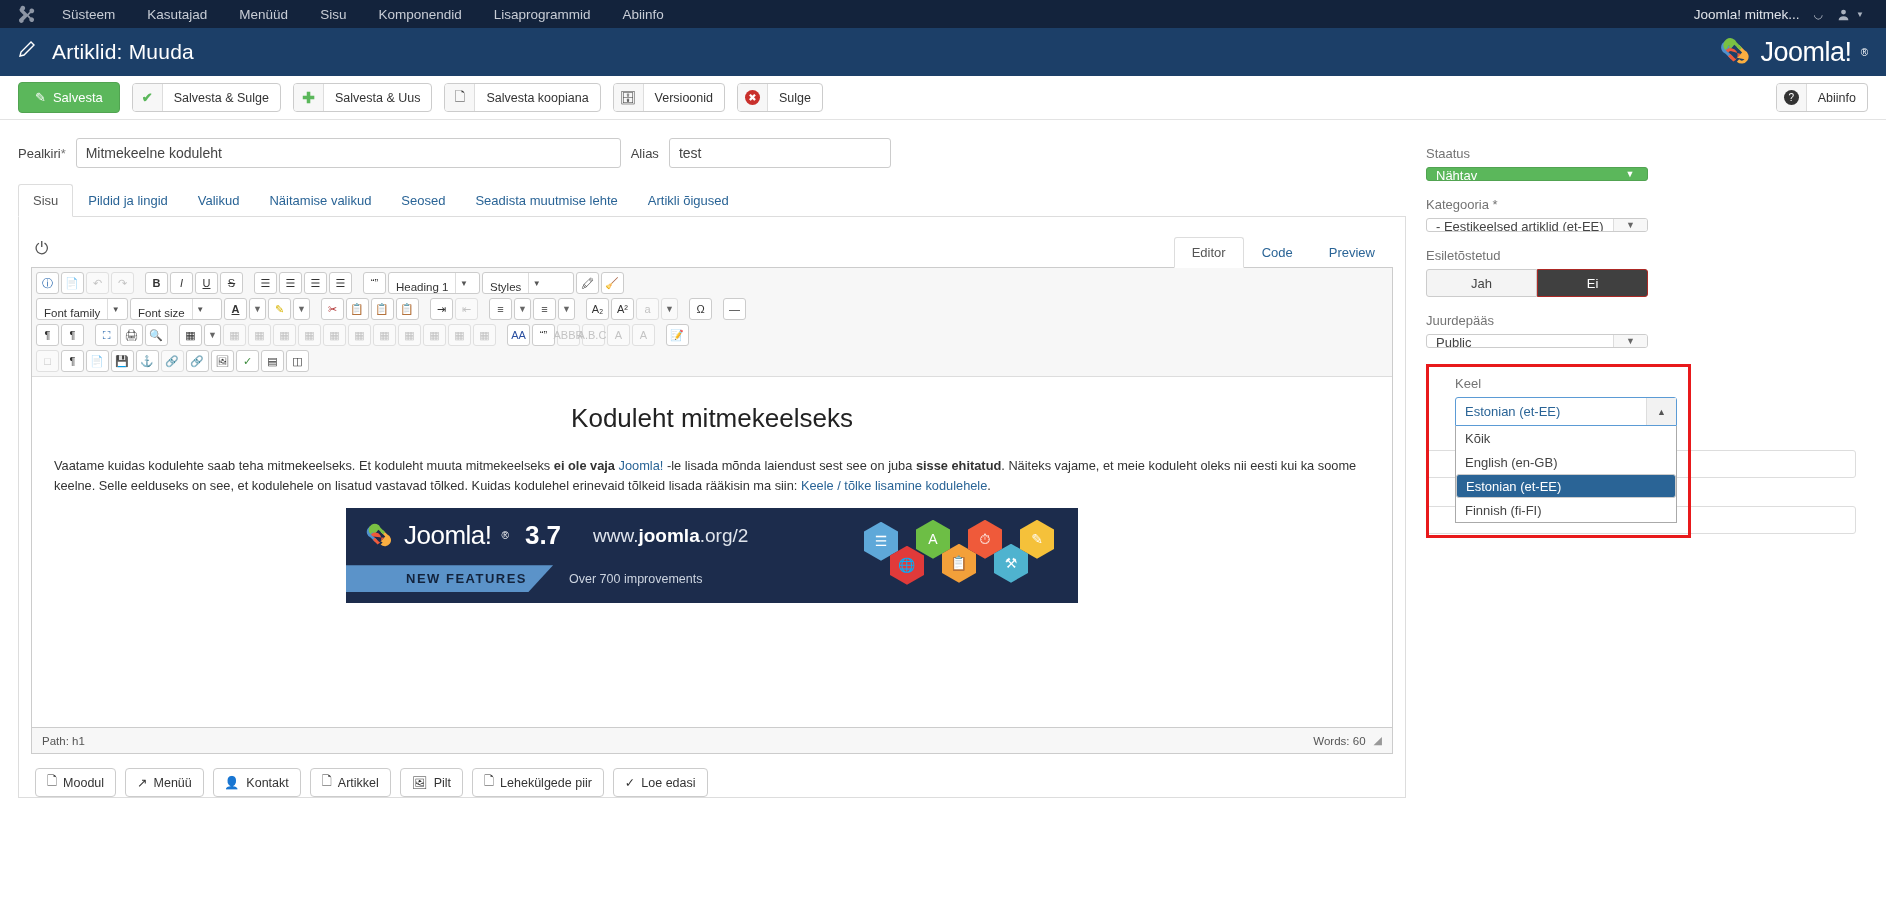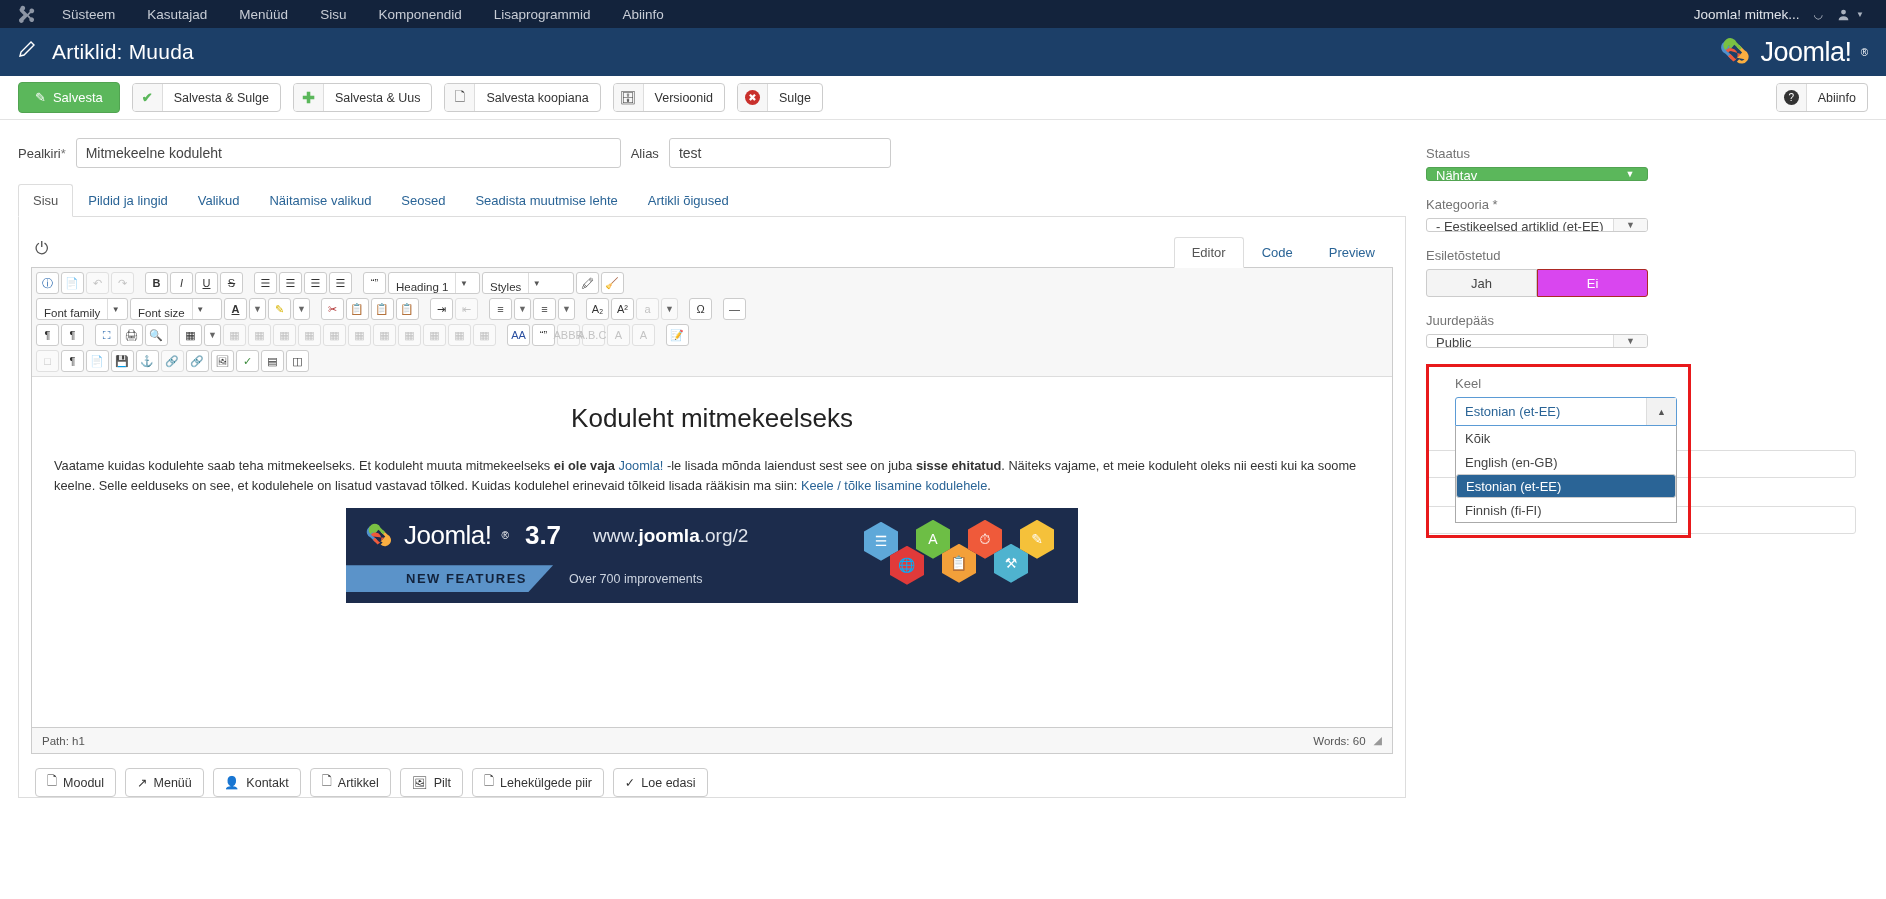--- a/index.html
+++ b/index.html
@@ -175,21 +175,21 @@
     display:flex; align-items:center; justify-content:center; font-size:9px; color:#666;
   }
   .rsel.green { background:#5bb75b; border-color:#51a351; color:#fff; width:222px; }
   .rsel.green .arw { border-left:0; background:transparent; color:#fff; }
   .btngrp { display:flex; width:222px; }
   .btngrp div {
     flex:1; height:28px; border:1px solid #ccc; display:flex; align-items:center;
     justify-content:center; font-size:13px; background:#f4f4f4; color:#444; cursor:pointer;
   }
   .btngrp div:first-child { border-radius:3px 0 0 3px; }
-  .btngrp div.on { background:#d946ef; border-color:#ac2925; color:#fff; border-radius:0 3px 3px 0; }
+  .btngrp div.on { background:#404040; border-color:#ac2925; color:#fff; border-radius:0 3px 3px 0; }
 
   .keel-box {
     border:3px solid #e8191b; padding:9px 26px 12px; width:265px;
     margin-top:2px; position:relative;
   }
   .keel-sel {
     width:222px; height:29px; border:1px solid #5b9bd5; border-radius:3px 3px 0 0;
     background:#fff; display:flex; align-items:center; font-size:13px; color:#2a6496;
   }
   .keel-sel .txt { padding:0 9px; flex:1; }

